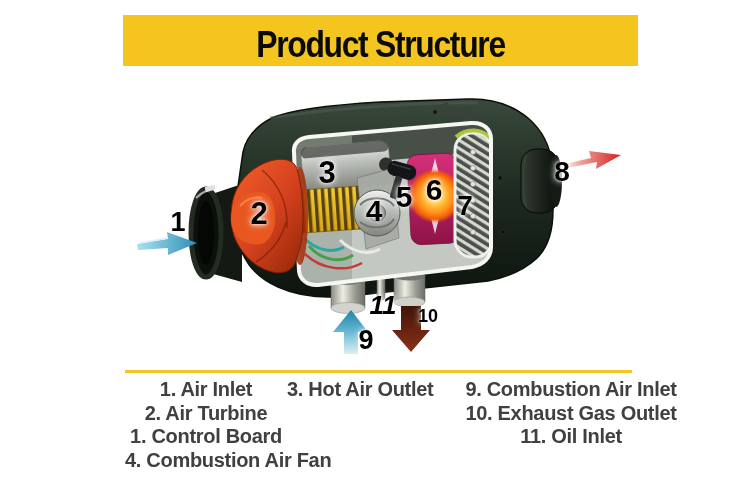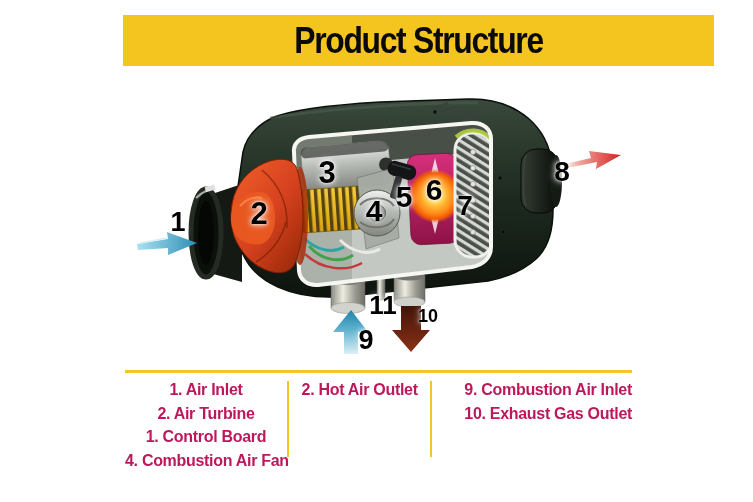--- a/index.html
+++ b/index.html
@@ -1,40 +1,40 @@
 <!DOCTYPE html>
 <html><head>
 <meta charset="utf-8">
 <style>
   html,body{margin:0;padding:0;background:#ffffff;}
   body{width:753px;height:502px;overflow:hidden;font-family:"Liberation Sans",sans-serif;}
   .stage{position:relative;width:753px;height:502px;background:#ffffff;}
 
   
-  .banner{position:absolute;left:123px;top:15px;width:591px;height:51px;background:#F3C51E;
-          display:flex;align-items:center;justify-content:center;}
+  .banner{position:absolute;left:123px;top:15px;width:515px;height:51px;background:#F3C51E;
+          display:flex;align-items:flex-end;justify-content:center;}
   .banner h1{margin:0;font-size:37px;font-weight:800;color:#0a0a0a;letter-spacing:-1.5px;
              transform:scaleX(.86);white-space:nowrap;}
 
   
   .diagram{position:absolute;left:0;top:0;width:753px;height:502px;}
   .diagram svg{position:absolute;left:0;top:0;}
   .callout{position:absolute;transform:translate(-50%,-50%);font-weight:800;color:#000;line-height:1;
            text-shadow:0 0 2px rgba(255,255,255,.95),0 0 5px rgba(255,255,255,.9),0 0 9px rgba(255,255,255,.75);}
 
   
   .legend{position:absolute;left:125px;top:370px;width:507px;}
   .legend-topline{height:3px;background:#F5C623;}
   .legend-cols{display:flex;align-items:flex-start;margin-top:5px;}
   .legend-col{display:flex;flex-direction:column;text-align:center;}
   .legend-col.c1{width:162px;}
   .legend-col.c2{width:171px;}
   .legend-col.c3{flex:1;margin-left:32px;}
   .legend-vline{width:3px;background:#F5C623;height:76px;margin-top:3px;}
-  .legend-col p{margin:0;font-size:16px;font-weight:700;color:#be185d;line-height:23.5px;
+  .legend-col p{margin:0;font-size:20px;font-weight:700;color:#404040;line-height:23.5px;
                 letter-spacing:-0.3px;white-space:nowrap;}
 </style>
 </head>
 <body>
 
 <div class="stage">
 
   <header class="banner">
     <h1>Product Structure</h1>
   </header>
@@ -235,37 +235,38 @@
     <span class="callout" style="left:178px;top:222px;font-size:27px;">1</span>
     <span class="callout" style="left:259px;top:213px;font-size:31px;">2</span>
     <span class="callout" style="left:327px;top:172px;font-size:31px;">3</span>
     <span class="callout" style="left:374px;top:211px;font-size:30px;">4</span>
     <span class="callout" style="left:404px;top:197px;font-size:30px;">5</span>
     <span class="callout" style="left:434px;top:190px;font-size:30px;">6</span>
     <span class="callout" style="left:465px;top:206px;font-size:28px;">7</span>
     <span class="callout" style="left:562px;top:172px;font-size:28px;">8</span>
     <span class="callout" style="left:366px;top:340px;font-size:27px;">9</span>
     <span class="callout" style="left:428px;top:316px;font-size:18px;">10</span>
-    <span class="callout" style="left:383px;top:305px;font-size:26px;">11</span>
+    <span class="callout" style="left:383px;top:305px;font-size:26px;font-style:italic;">11</span>
   </div>
 
   <footer class="legend">
     <div class="legend-topline"></div>
     <div class="legend-cols">
       <div class="legend-col c1">
         <p>1. Air Inlet</p>
         <p>2. Air Turbine</p>
         <p>1. Control Board</p>
         <p>4. Combustion Air Fan</p>
       </div>
       <div class="legend-vline"></div>
       <div class="legend-col c2">
-        <p>2. Hot Air Outlet</p>
+        <p>3. Hot Air Outlet</p>
       </div>
       <div class="legend-vline"></div>
       <div class="legend-col c3">
         <p>9. Combustion Air Inlet</p>
         <p>10. Exhaust Gas Outlet</p>
+        <p>11. Oil Inlet</p>
       </div>
     </div>
   </footer>
 
 </div>
 
 </body></html>

